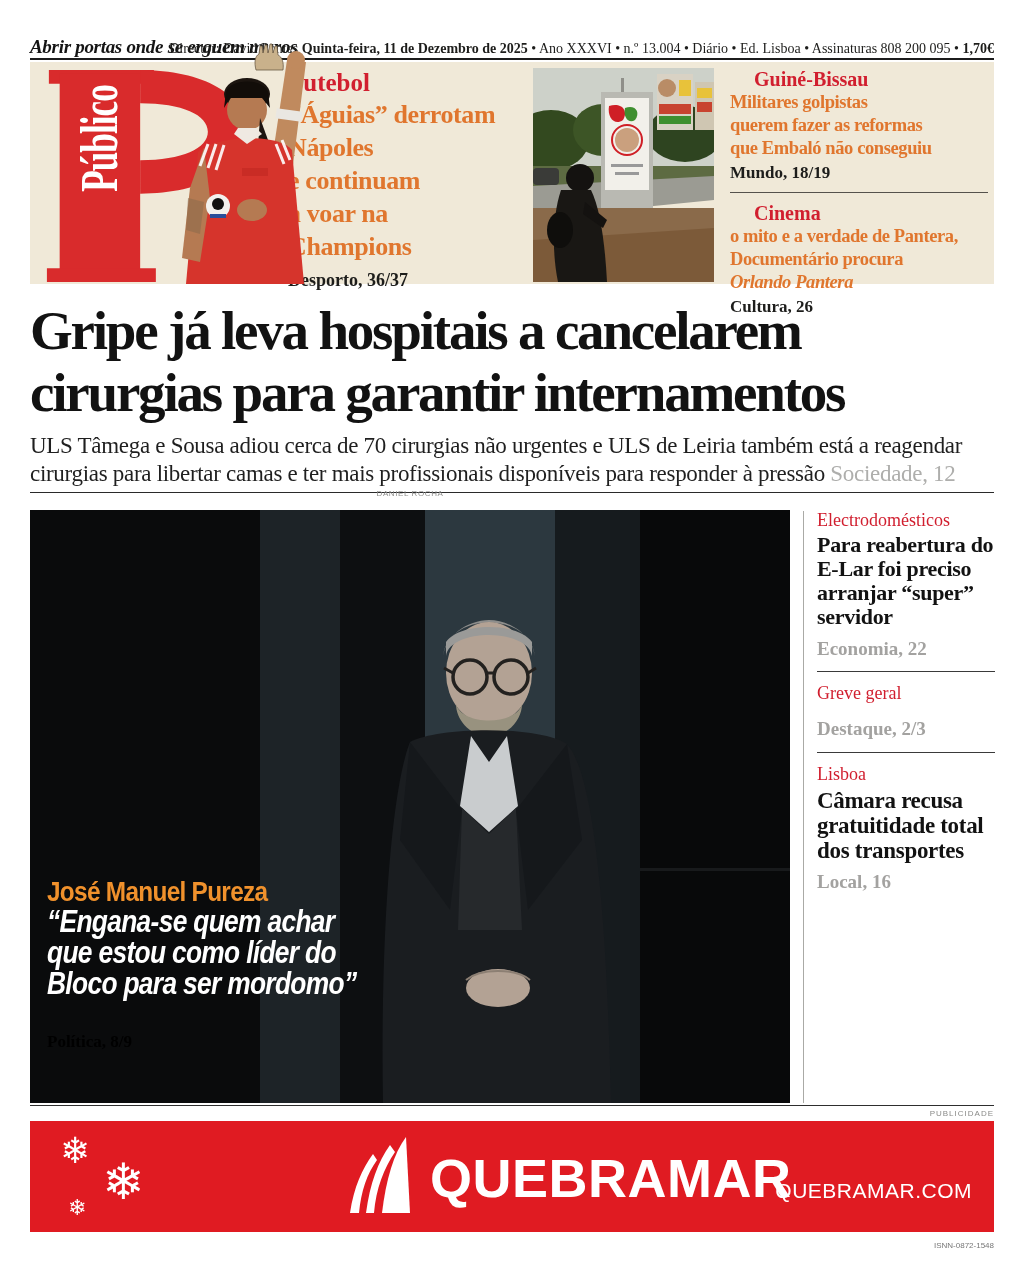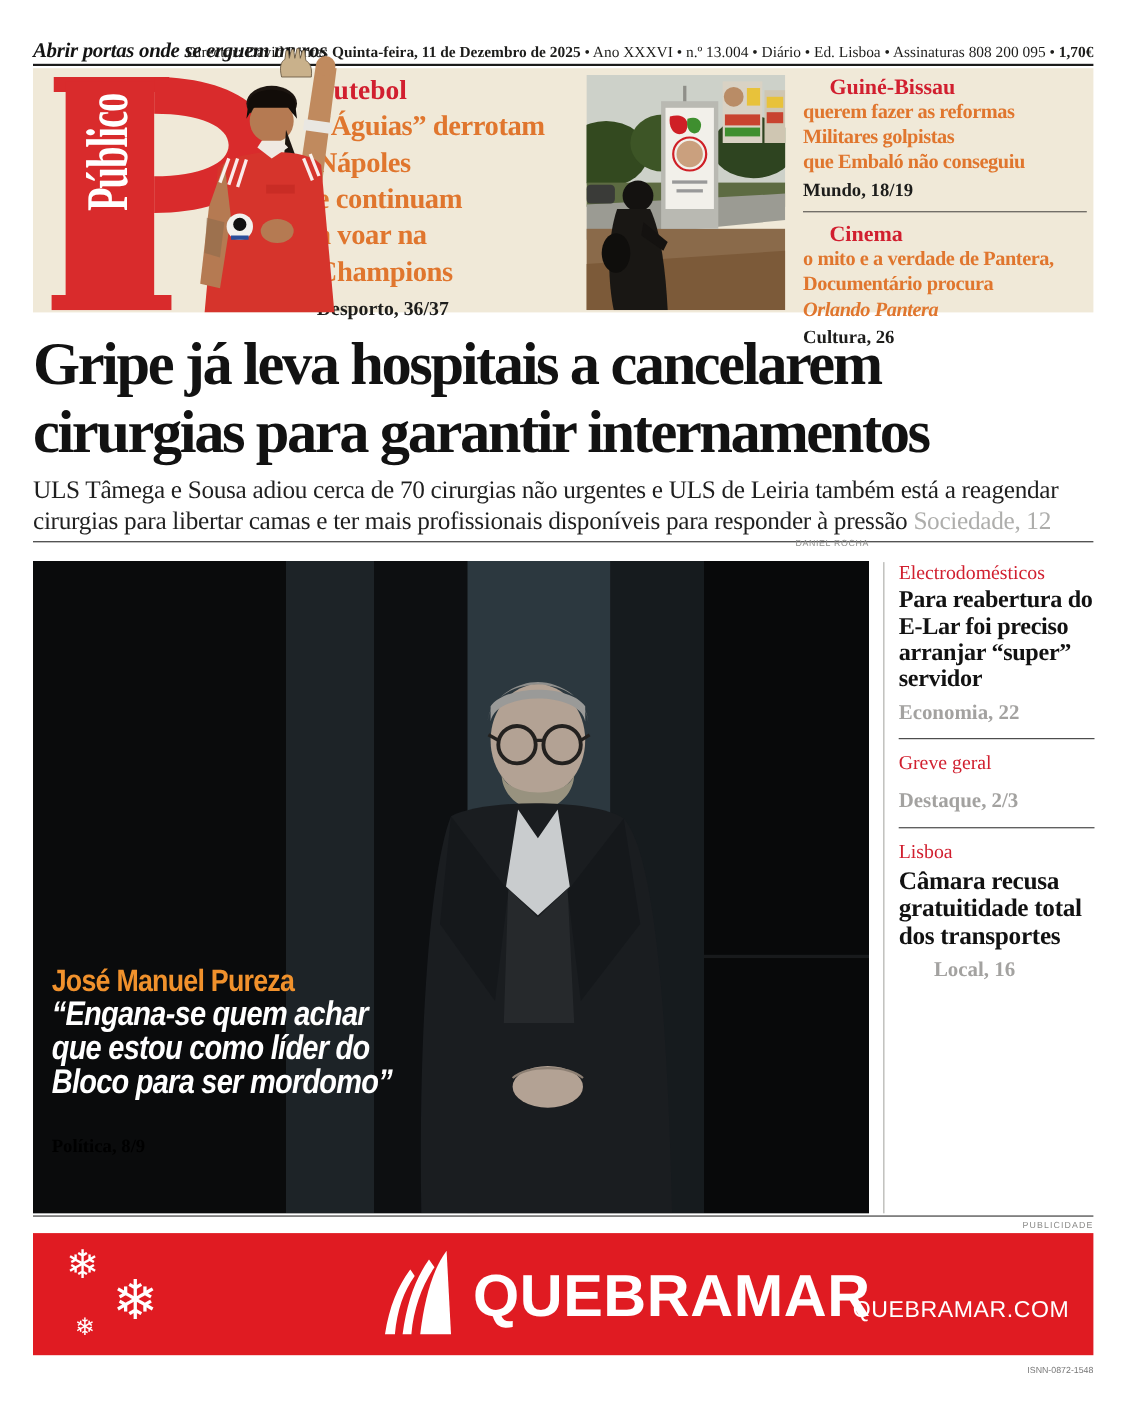--- a/index.html
+++ b/index.html
@@ -36,40 +36,40 @@
   .band-rule { margin:9px 0 9px 0; width:258px; height:1px; background:#55524c; }
 
   
   .headline { position:absolute; left:30px; top:300px; width:964px; }
   .headline div { font-size:55px; line-height:62px; font-weight:bold; letter-spacing:-2.2px; color:#121212; white-space:nowrap; }
   .subhead { position:absolute; left:30px; top:432px; width:980px; font-size:23px; line-height:28px; color:#1f1f1f; letter-spacing:-0.3px; }
   .subhead .ref { color:#aeaeac; }
   .midrule { position:absolute; left:30px; right:30px; top:492px; height:1px; background:#2a2a2a; }
 
   
-  .credit { position:absolute; left:30px; top:489px; width:760px; text-align:right; font-family:"Liberation Sans", sans-serif; font-size:8px; letter-spacing:0.6px; color:#8d8d8b; }
+  .credit { position:absolute; left:30px; top:489px; width:760px; text-align:center; font-family:"Liberation Sans", sans-serif; font-size:8px; letter-spacing:0.6px; color:#8d8d8b; }
   .hero { position:absolute; left:30px; top:510px; width:760px; height:593px; background:#101214; overflow:hidden; }
   .overlay-kicker { position:absolute; left:47px; top:876px; font-family:"Liberation Sans", sans-serif; font-weight:bold; font-size:28px; color:#f0912c; transform:scaleX(0.87); transform-origin:left; letter-spacing:-0.8px; white-space:nowrap; z-index:4; }
   .overlay-quote { position:absolute; left:47px; top:906px; z-index:4;font-style:italic; }
   .overlay-quote div { font-family:"Liberation Sans", sans-serif; font-weight:bold; font-size:31px; line-height:31px; color:#fff; transform:scaleX(0.85); transform-origin:left; letter-spacing:-0.8px; white-space:nowrap; }
   .overlay-ref { position:absolute; left:47px; top:1008px; font-size:17px; font-weight:bold; color:#000000; z-index:4;margin-top:24px; }
 
   
   .vrule { position:absolute; left:803px; top:511px; width:1px; height:592px; background:#aaaaa6; }
   .rail { position:absolute; left:817px; top:509px; width:178px; }
   .story .kicker { font-size:18px; font-weight:normal; color:#d11f2f; line-height:22px; }
   .story .title { font-weight:bold; color:#121212; letter-spacing:-0.3px; }
   .story .sref { font-size:19px; font-weight:bold; color:#a3a2a0; }
   .story-rule { width:178px; height:1px; background:#3a3a3a; }
   .s1 .title { font-size:22px; line-height:24px; margin-top:2px; }
   .s1 .sref { margin-top:9px; }
   .s2 .title { font-size:29px; line-height:31px; margin-top:3px; width:168px; letter-spacing:-0.5px; }
   .s2 .sref { margin-top:14px; }
   .s3 .title { font-size:23px; line-height:25px; margin-top:3px; }
-  .s3 .sref { margin-top:8px;margin-left:32px; }
+  .s3 .sref { margin-top:8px; }
 
   
   .adrule { position:absolute; left:30px; right:30px; top:1105px; height:1px; background:#2e2e2e; }
   .adlabel { position:absolute; right:30px; top:1109px; font-family:"Liberation Sans", sans-serif; font-size:8px; letter-spacing:1px; color:#8a8a88; }
   .adbanner { position:absolute; left:30px; top:1121px; width:964px; height:111px; background:#e01b22; }
   .flake { position:absolute; color:#fff; font-family:"DejaVu Sans", sans-serif; line-height:1; }
   .f1 { left:30px; top:12px; font-size:36px; }
   .f2 { left:72px; top:36px; font-size:50px; }
   .f3 { left:38px; top:76px; font-size:22px; }
   .sail { position:absolute; left:310px; top:16px; width:72px; height:80px; }
@@ -175,22 +175,22 @@
         <circle cx="47" cy="110" r="14" fill="#141210"></circle>
         <path d="M28,122 C18,152 20,190 25,214 L74,214 C72,175 67,140 58,122 Z" fill="#191714"></path>
         <path d="M52,134 L74,152 L70,160 L50,146 Z" fill="#141210"></path>
         <ellipse cx="27" cy="162" rx="13" ry="18" fill="#0f0e0c"></ellipse>
       </svg>
     </div>
 
     <div class="band-right">
       <div>
         <div class="kicker-md">Guiné-Bissau</div>
+        <div class="tease-line">Militares golpistas</div>
         <div class="tease-line">querem fazer as reformas</div>
-        <div class="tease-line">Militares golpistas</div>
         <div class="tease-line">que Embaló não conseguiu</div>
         <div class="ref-md">Mundo, 18/19</div>
       </div>
       <div class="band-rule"></div>
       <div>
         <div class="kicker-md">Cinema</div>
         <div class="tease-line">o mito e a verdade de Pantera,</div>
         <div class="tease-line">Documentário procura</div>
         <div class="tease-line it">Orlando Pantera</div>
         <div class="ref-md">Cultura, 26</div>

